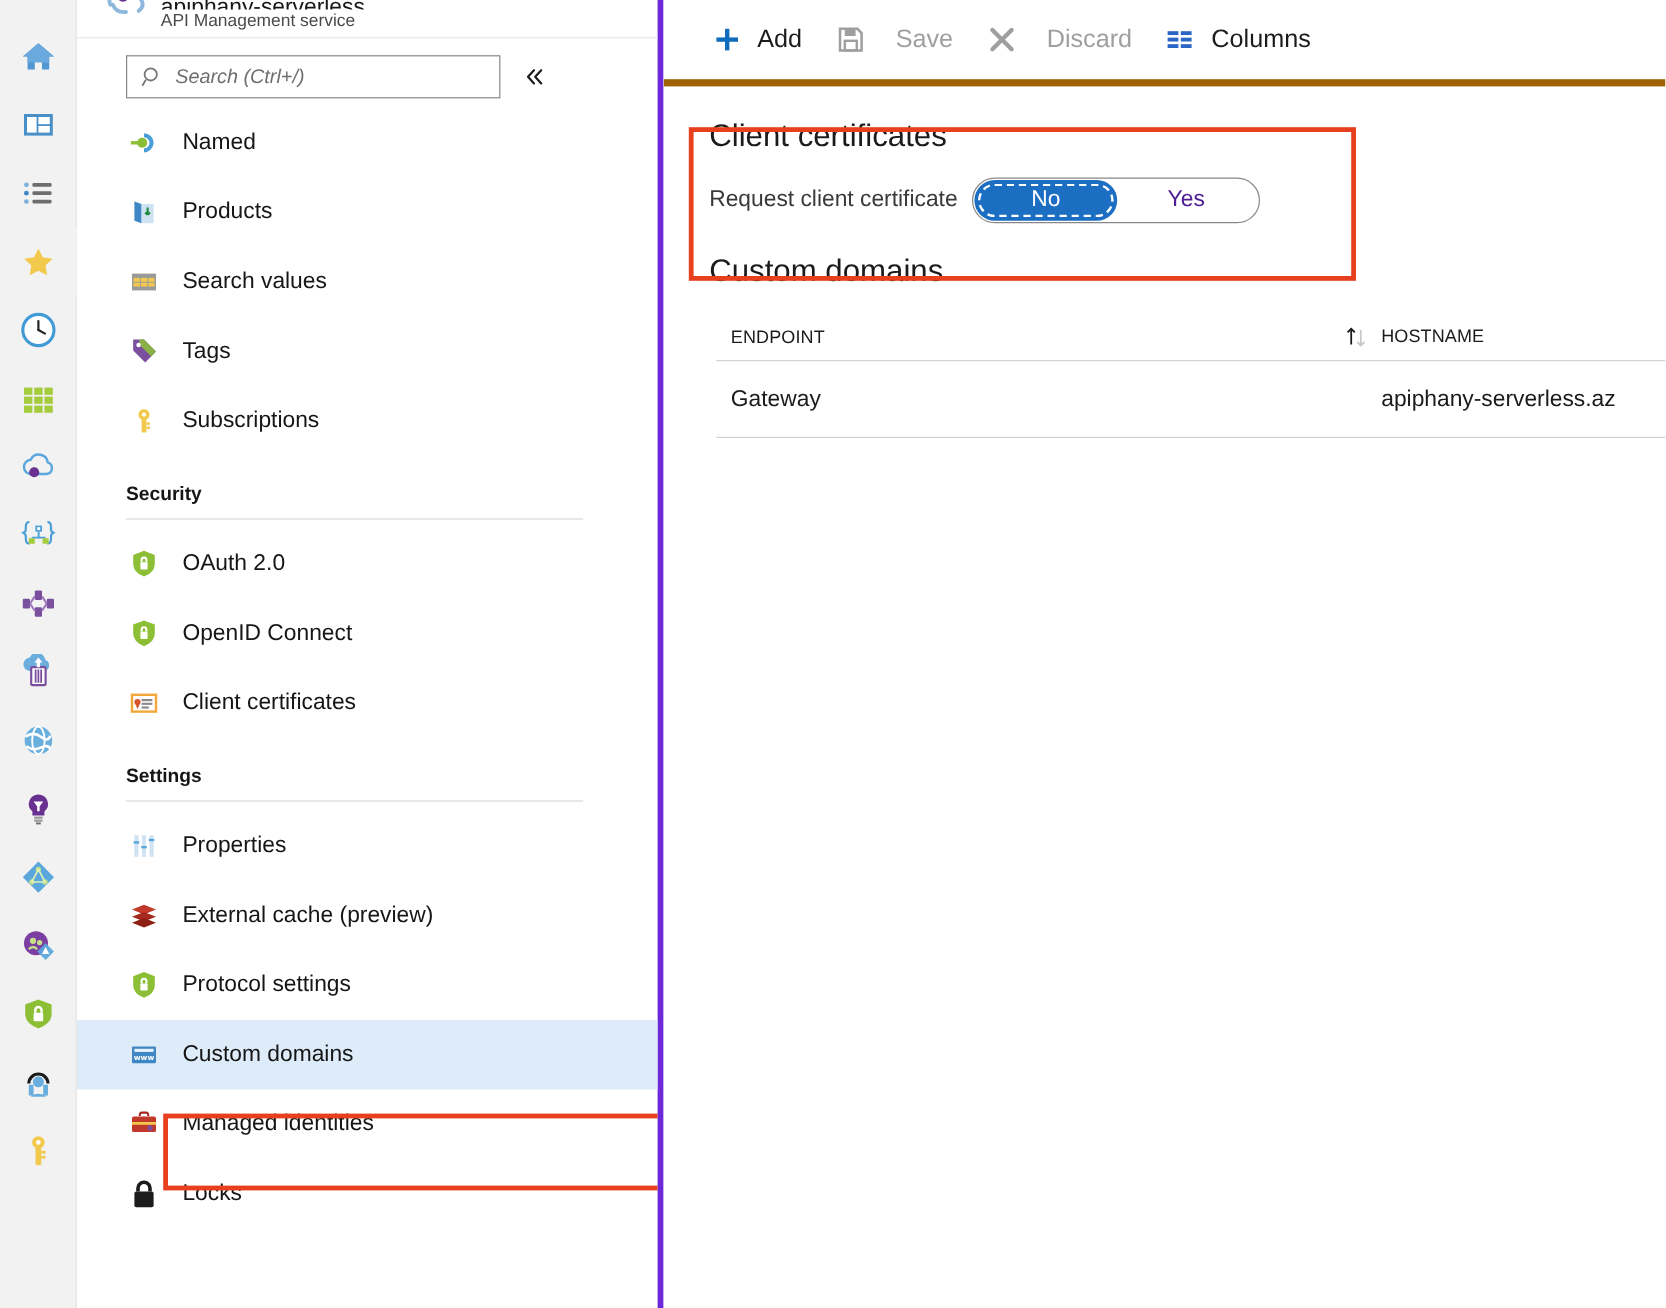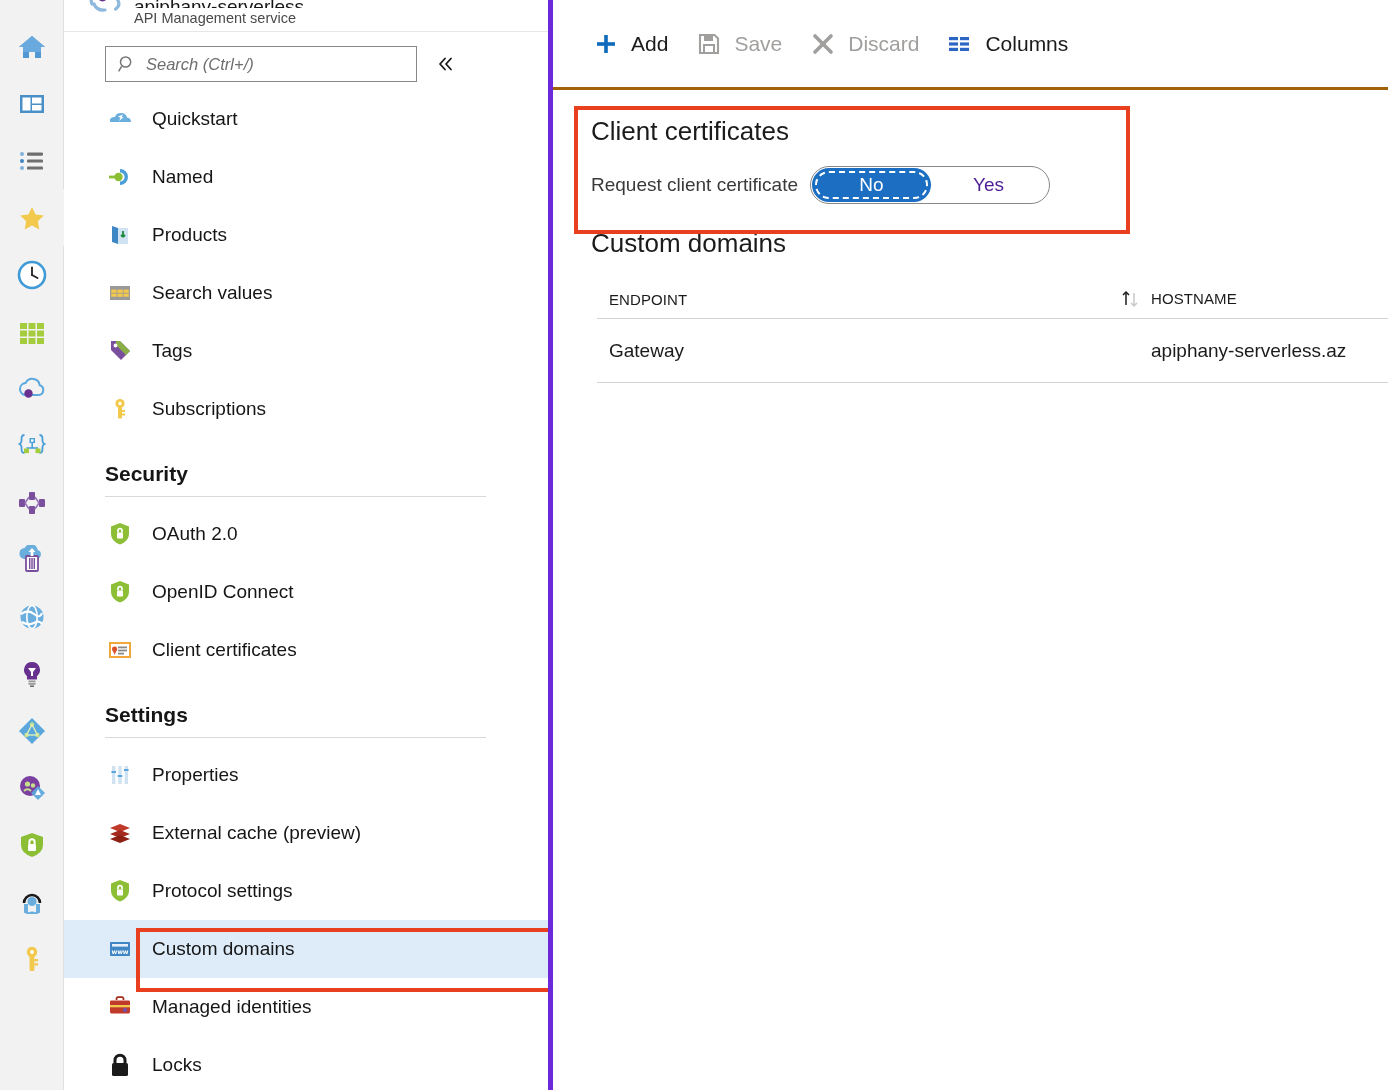--- a/index.html
+++ b/index.html
@@ -154,56 +154,56 @@
     color: #161616;
     white-space: nowrap;
   }
 
   .nav-section {
     padding-left: 41px;
     padding-right: 62px;
     margin-top: 24px;
   }
   .nav-section-title {
-    font-size: 21px;
+    font-size: 16px;
     font-weight: bold;
     color: #161616;
     padding-bottom: 10px;
   }
   .nav-section-rule {
     height: 1px;
     background: #d9d9d9;
   }
 
   
   #content {
     flex: 1;
     height: 1090px;
     background: #ffffff;
     position: relative;
     overflow: hidden;
   }
 
   #command-bar {
-    height: 90px;
+    height: 72px;
     display: flex;
     align-items: center;
     padding-left: 38px;
-    border-bottom: 3px solid #a16207;
+    border-bottom: 6px solid #a16207;
     background: #ffffff;
   }
   .cmd {
     display: flex;
     align-items: center;
     height: 44px;
     margin-right: 26px;
     cursor: pointer;
     user-select: none;
   }
-  .cmd.disabled { cursor: default; }
+  .cmd.disabled { cursor: default; gap: 12px; }
   .cmd-icon {
     width: 30px;
     flex: 0 0 30px;
     display: flex;
     align-items: center;
     justify-content: center;
   }
   .cmd-label {
     padding-left: 10px;
     font-size: 21px;
@@ -533,29 +533,20 @@
         <div id="collapse-btn" title="Collapse">
           <svg width="18" height="18" viewBox="0 0 18 18">
             <polyline points="8,3.5 3,9 8,14.5" fill="none" stroke="#1b1b1b" stroke-width="1.8" stroke-linecap="round" stroke-linejoin="round"></polyline>
             <polyline points="14,3.5 9,9 14,14.5" fill="none" stroke="#1b1b1b" stroke-width="1.8" stroke-linecap="round" stroke-linejoin="round"></polyline>
           </svg>
         </div>
       </div>
 
       <div class="nav-list">
 
-        <div class="nav-item">
-          <span class="nav-icon">
-            <svg width="26" height="26" viewBox="0 0 26 26">
-              <path d="M3 16 q-1 -5 5 -5 q1 -4 6 -4 q5 0 6 4.5 q4 0.4 4 4.5 Z" fill="#6aaedd"></path>
-              <path d="M11 10.5 l5 -2 -1.5 3 2.5 -0.6 -5 4 1.5 -3 Z" fill="#ffffff"></path>
-            </svg>
-          </span>
-          <span class="nav-label">Quickstart</span>
-        </div>
 
         <div class="nav-item">
           <span class="nav-icon">
             <svg width="26" height="26" viewBox="0 0 26 26">
               <path d="M13 5 a8 8 0 0 1 0 16 v-3.4 a4.6 4.6 0 0 0 0 -9.2 Z" fill="#4a9fd8"></path>
               <circle cx="11.5" cy="13" r="4.2" fill="#8cbf36"></circle>
               <rect x="2" y="11.6" width="8" height="2.8" fill="#8cbf36"></rect>
             </svg>
           </span>
           <span class="nav-label">Named</span>

